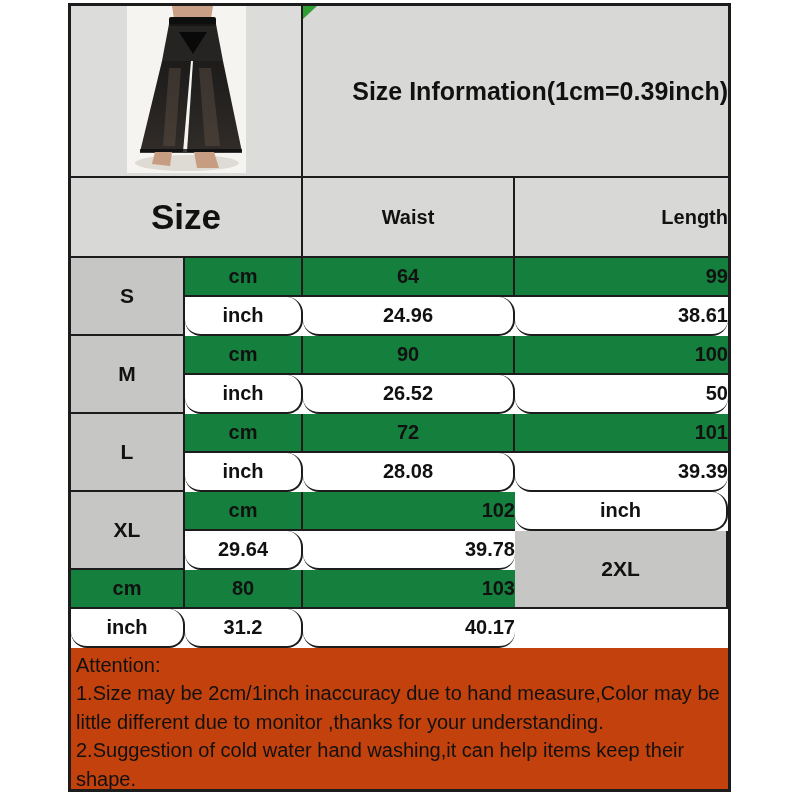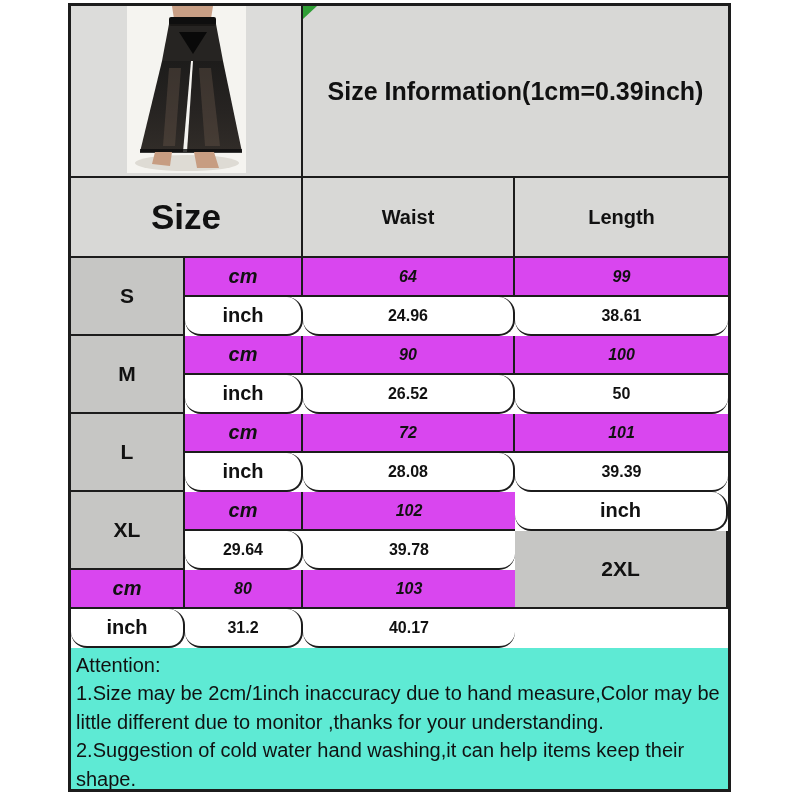--- a/index.html
+++ b/index.html
@@ -15,38 +15,38 @@
     grid-template-columns:114px 118px 212px 213px;
     grid-template-rows:172px 80px repeat(10,39px) auto;
   }
   .c{
     box-sizing:border-box;
     border-right:2px solid #1c1c1c;
     border-bottom:2px solid #1c1c1c;
     display:flex;align-items:center;justify-content:center;
     overflow:hidden;
   }
-  .nr{border-right:none;}
+  .nr{border-right:none;justify-content:flex-end;}
   .cell-image{grid-column:1/3;grid-row:1;background:#dcdcda;justify-content:center;align-items:flex-start;padding-top:0;}
   .cell-info{grid-column:3/5;grid-row:1;background:#d8d8d6;position:relative;}
   .info-title{font-size:25px;font-weight:bold;letter-spacing:0px;}
   .corner-flag{
     position:absolute;left:0;top:0;width:0;height:0;
     border-top:13px solid #2f9e35;border-right:14px solid transparent;
   }
   .size-hdr{grid-column:1/3;grid-row:2;background:#d8d8d6;font-size:35px;font-weight:bold;}
   .col-hdr{grid-row:2;background:#d8d8d6;font-size:20px;font-weight:bold;}
   .size-label{grid-row:span 2;background:#c6c6c4;font-size:21px;font-weight:bold;}
   .unit{font-size:20px;font-weight:bold;}
-  .val{font-size:16px;font-weight:600;}
-  .row-cm{background:#d946ef;font-style:italic;}
+  .val{font-size:20px;font-weight:600;}
+  .row-cm{background:#15803d;}
   .row-inch{background:#ffffff;border-radius:16px;}
   .attention{
     grid-column:1/5;grid-row:13;border-right:none;border-bottom:none;
-    display:block;background:#5eead4;padding:3px 8px 0 5px;
+    display:block;background:#c2410c;padding:3px 8px 0 5px;
     font-size:20px;line-height:1.42;font-weight:400;
   }
   .photo{display:block;}
 </style>
 </head>
 <body>
 
 <div class="sheet">
 
   <div class="c cell-image">

